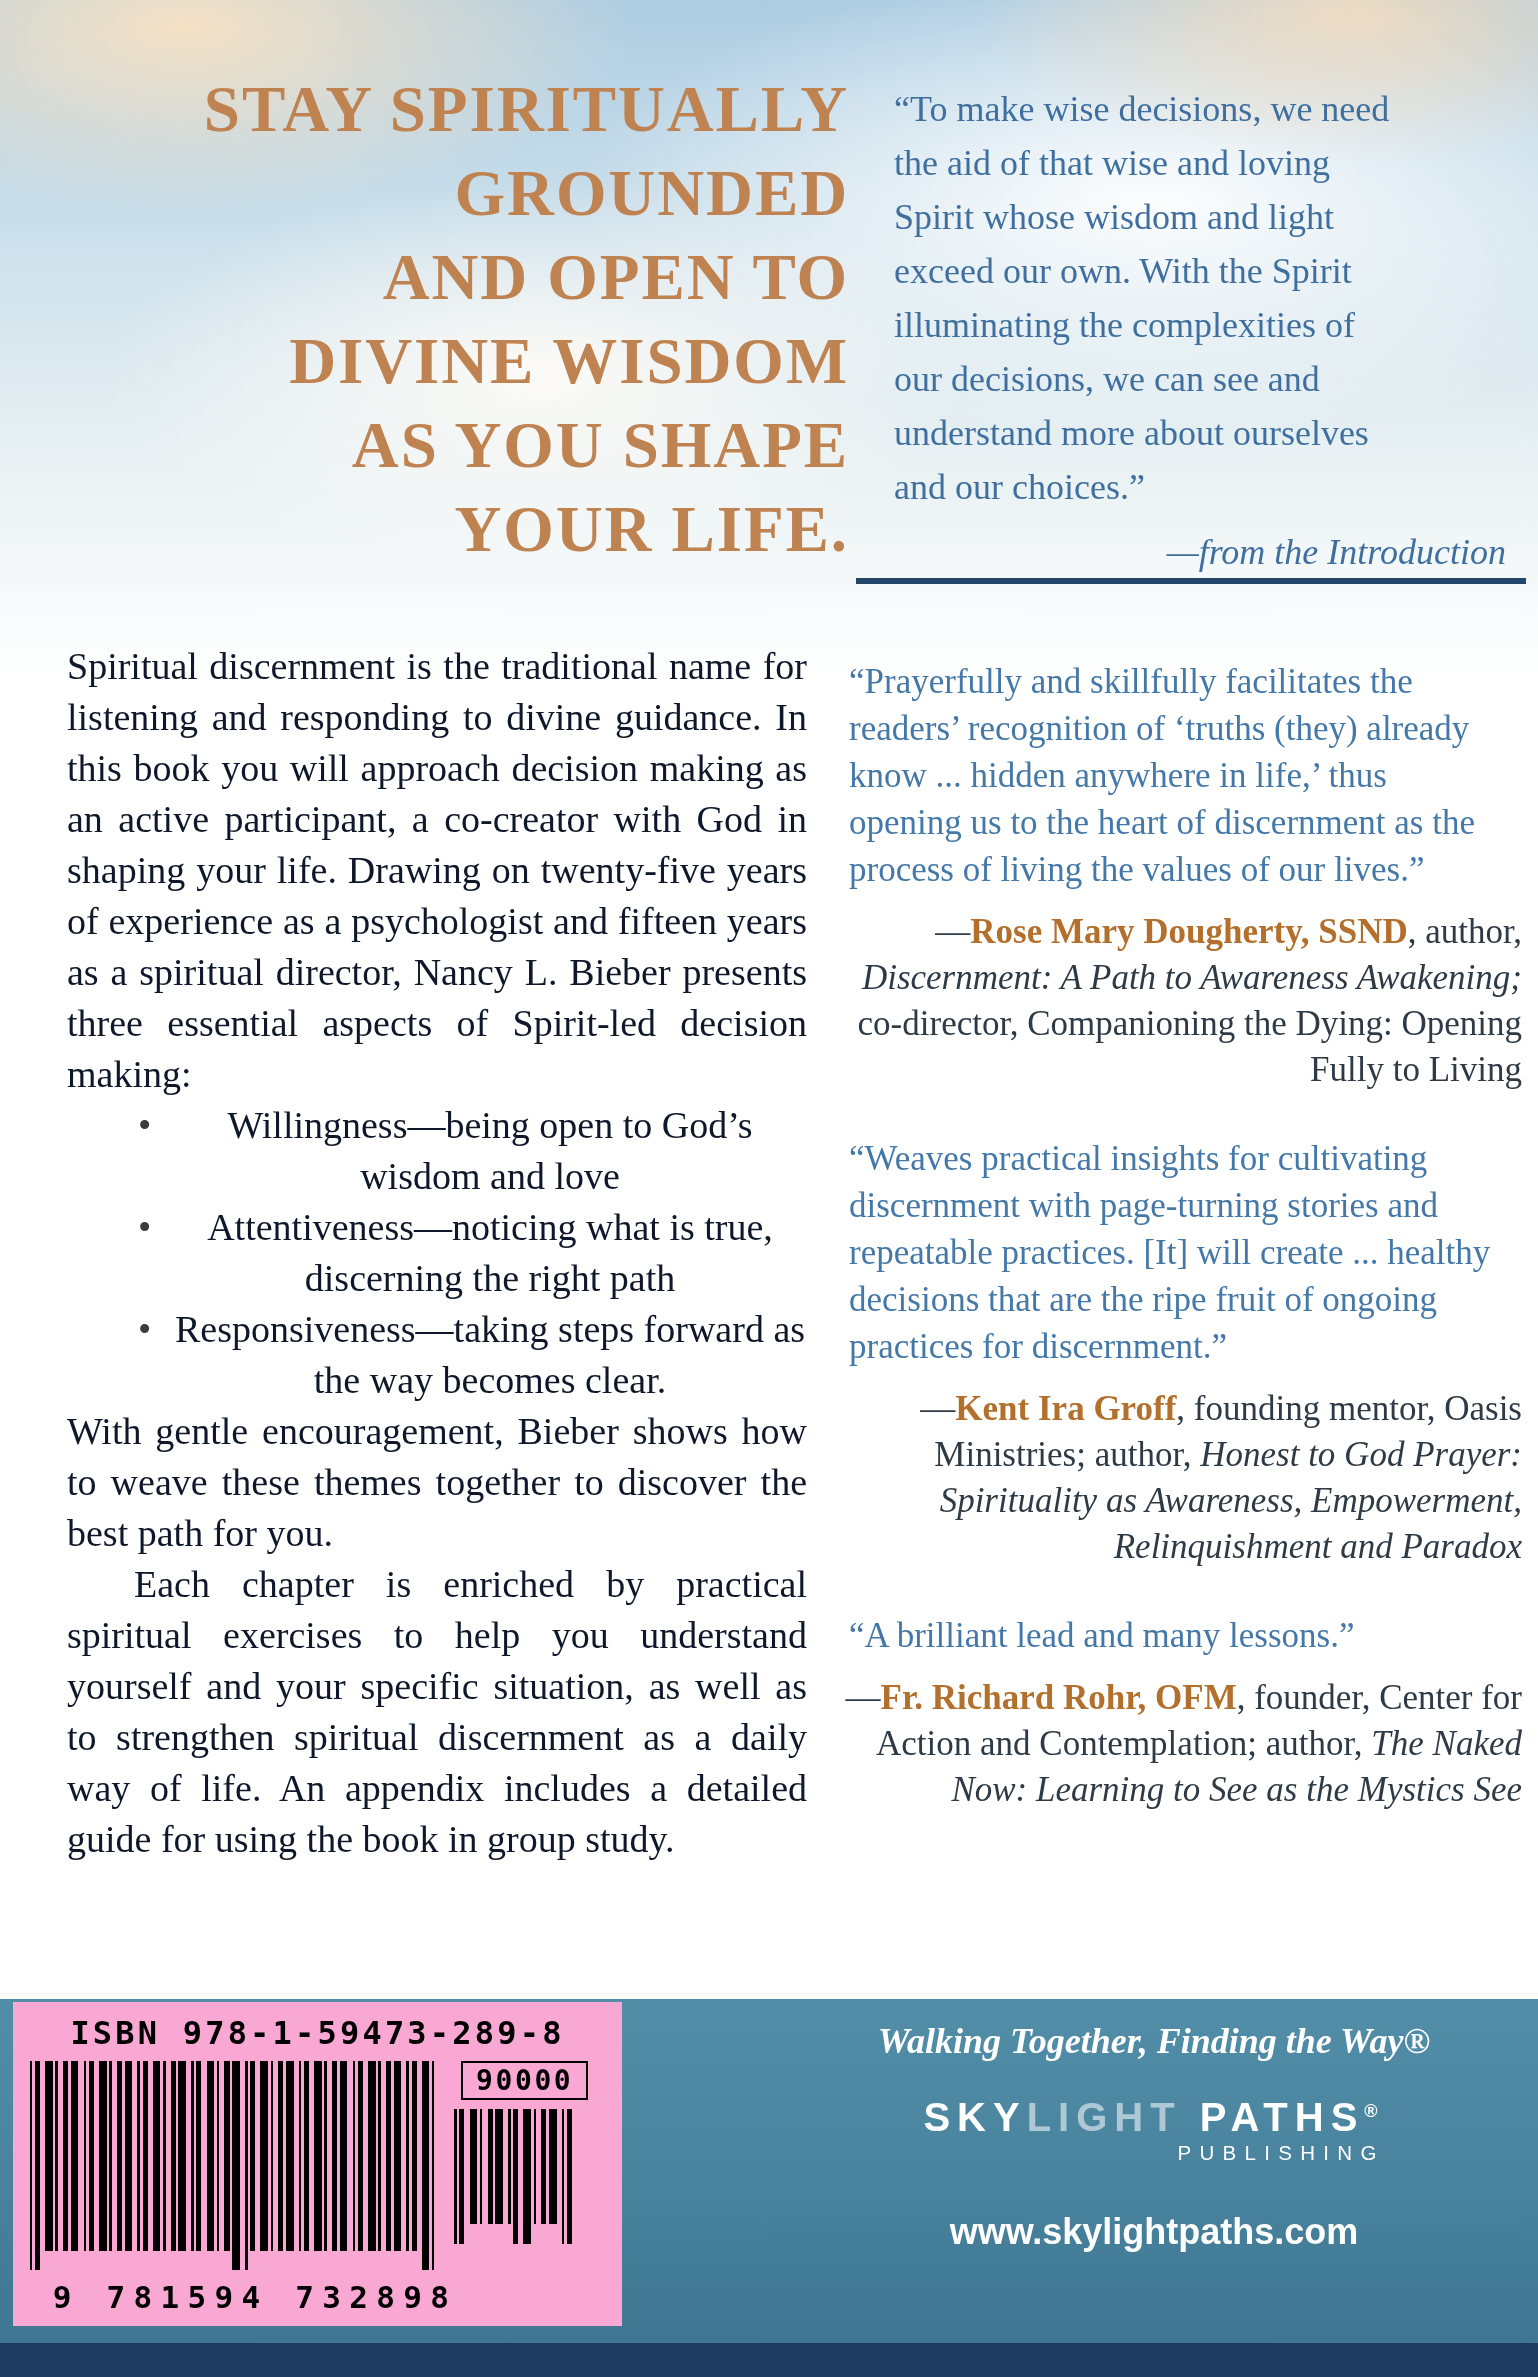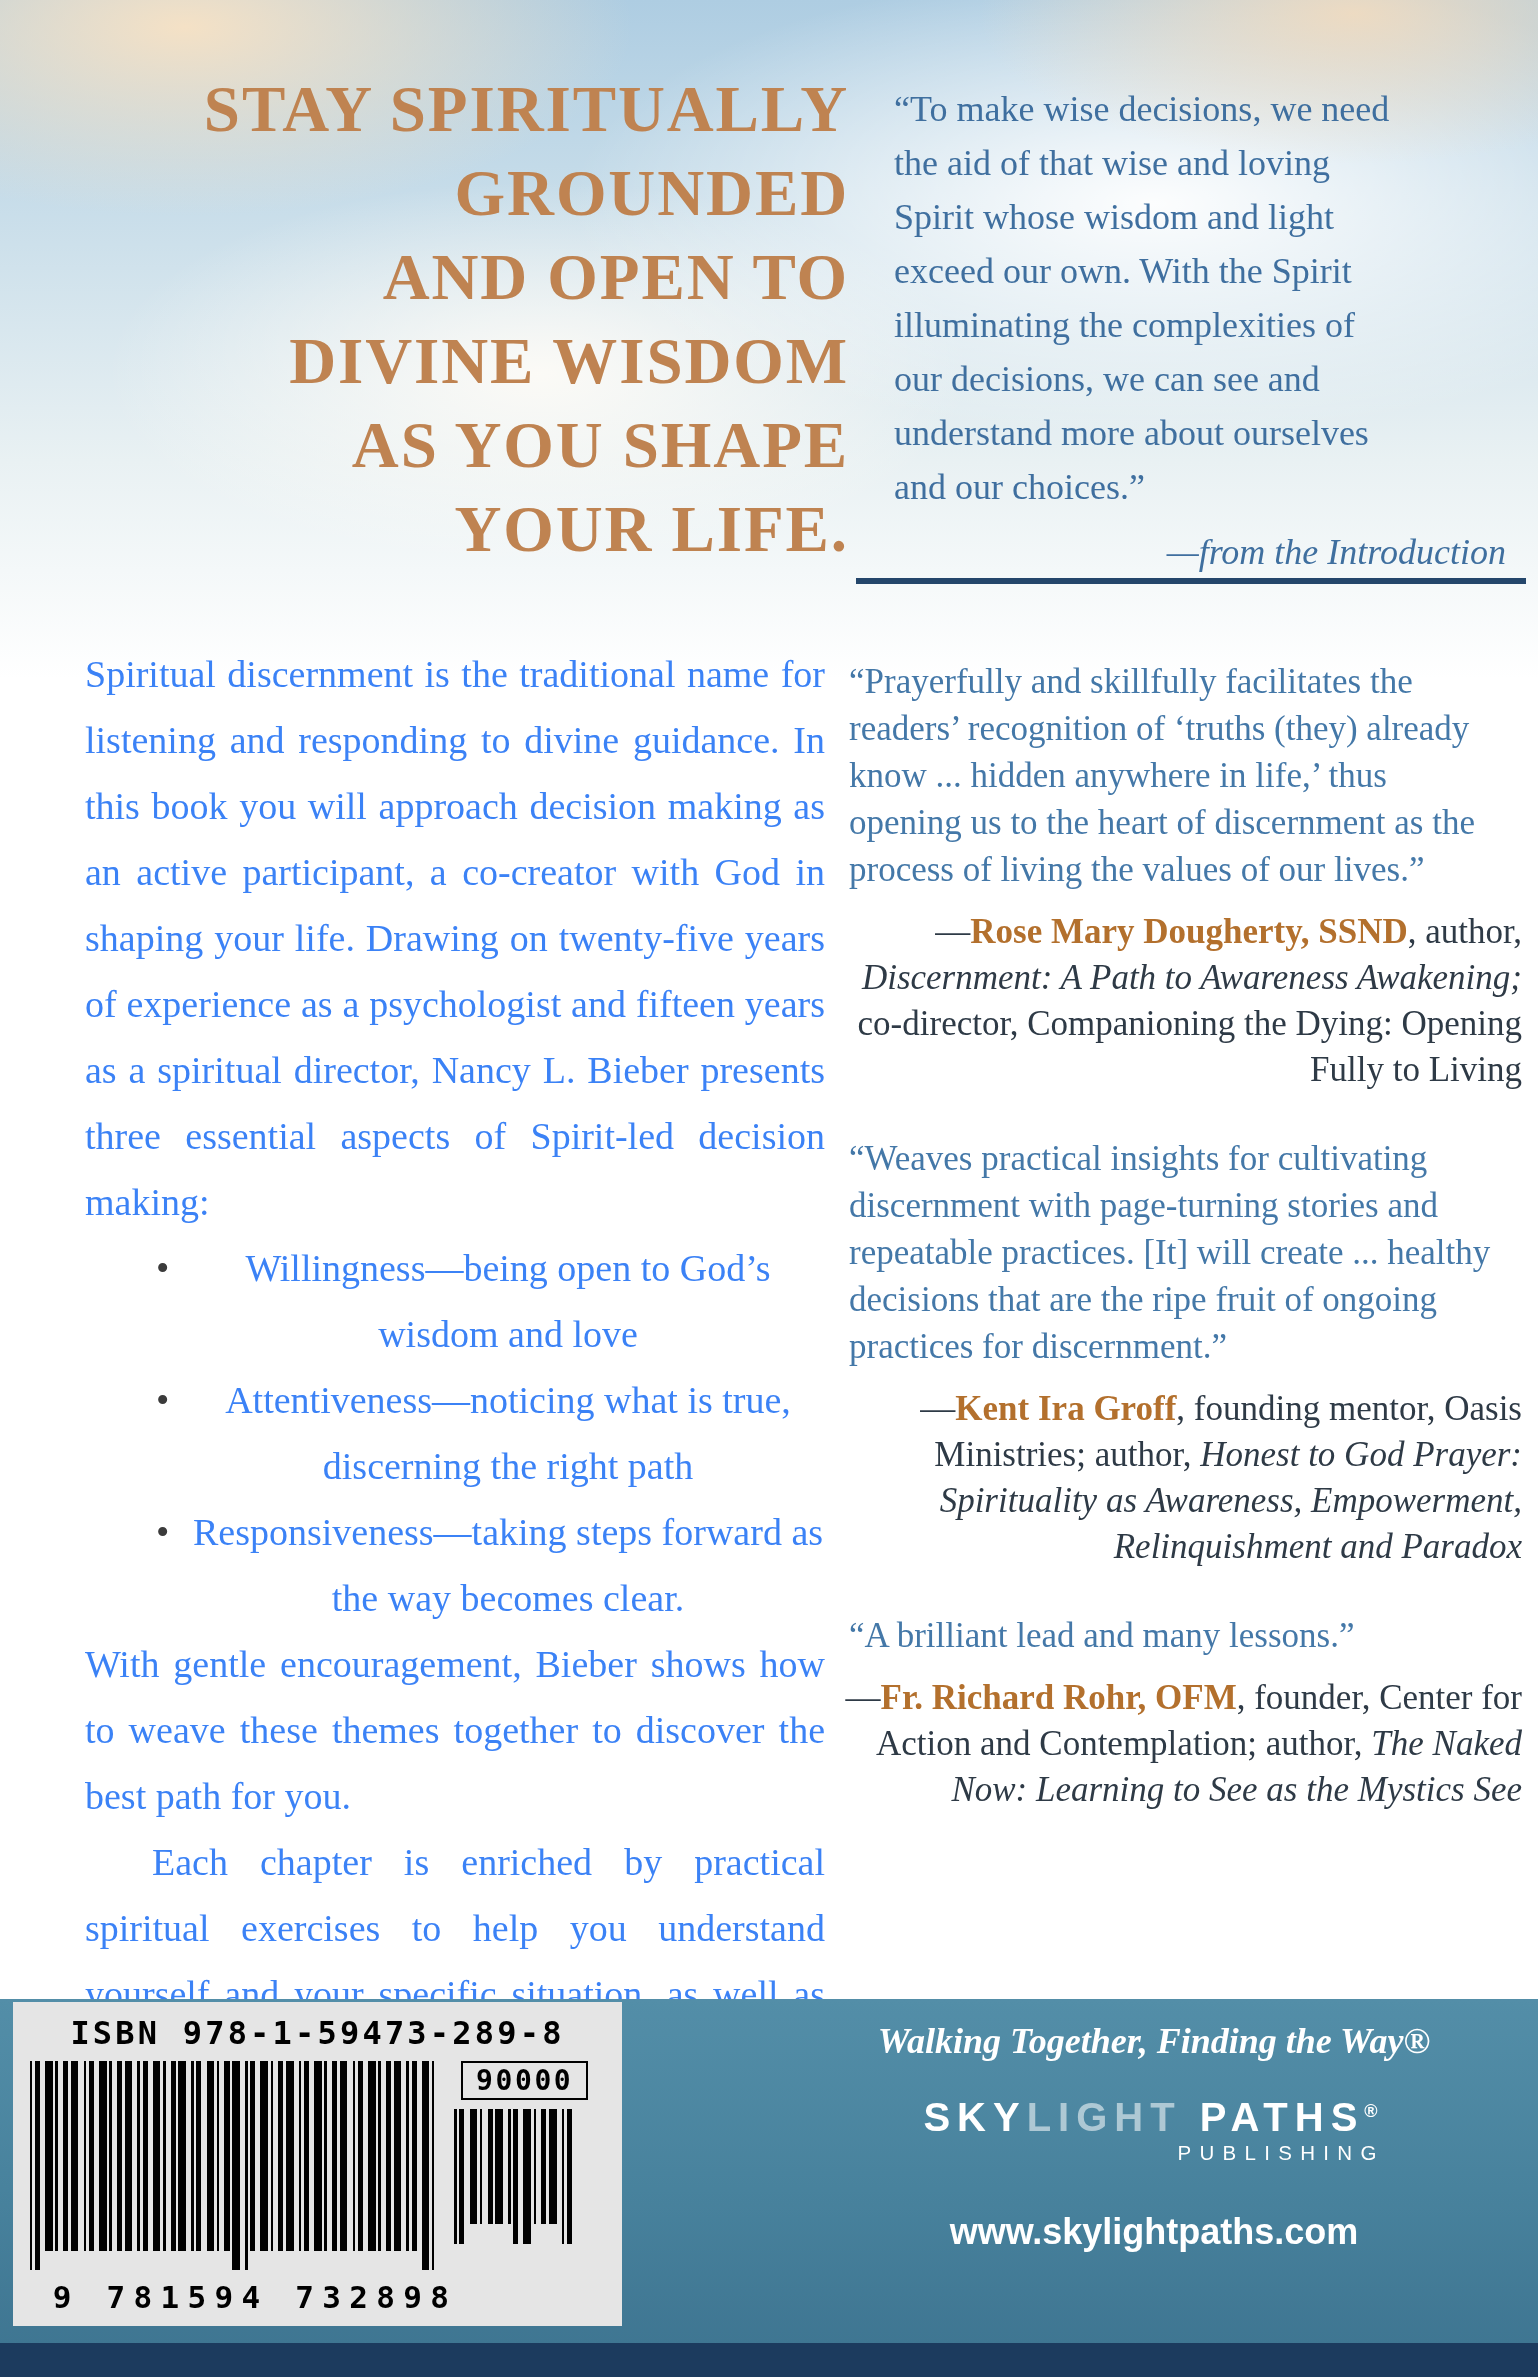--- a/index.html
+++ b/index.html
@@ -21,22 +21,22 @@
     text-align:right;color:#bf8351;font-size:65px;line-height:84px;
     font-weight:600;letter-spacing:1.9px;}
 
   
   .intro-quote{position:absolute;left:894px;top:82px;width:612px;color:#3f6f9f;}
   .intro-text{margin:0;font-size:36px;line-height:54px;}
   .intro-attr{margin:16.7px 0 0 0;text-align:right;font-style:italic;font-size:36px;}
   .rule{position:absolute;left:856px;top:578px;width:670px;height:5.8px;background:#24466b;}
 
   
-  .left-col{position:absolute;left:85px;top:641px;width:740px;
-    color:#3b82f6;font-size:38px;line-height:66px;text-align:justify;}
+  .left-col{position:absolute;left:67px;top:641px;width:740px;
+    color:#0f172a;font-size:38px;line-height:51px;text-align:justify;}
   .left-col p{margin:0;}
   .left-col p.indent{text-indent:67px;}
   .bullets{margin:0;padding:0;list-style:none;}
   .bullets li{position:relative;padding-left:106px;text-align:center;}
   .bullets li::before{content:"\2022";position:absolute;left:71px;color:#3b3b3b;}
 
   
   .right-col{position:absolute;left:833px;top:642px;width:689px;}
   .review{margin-bottom:42px;}
   .review-quote{margin:16px;color:#4478a8;font-size:35px;line-height:47px;}
@@ -44,21 +44,21 @@
   .seg-name{color:#b3702d;font-weight:bold;}
   .seg-italic{font-style:italic;}
   .seg-plain{}
 
   
   .footer{position:absolute;left:0;top:1999px;width:1538px;height:344px;
     background:linear-gradient(180deg,#538ea8 0%, #47819c 60%, #3f7692 100%);}
   .navy-strip{position:absolute;left:0;top:2343px;width:1538px;height:35px;background:#1c3b5e;}
 
   .barcode-box{position:absolute;left:13px;top:2002px;width:609px;height:324px;
-    background:#e5e5e5;box-sizing:border-box;padding:11.5px 16.7px 6.4px 16.7px;}
+    background:#f9a8d4;box-sizing:border-box;padding:11.5px 16.7px 6.4px 16.7px;}
   .isbn{text-align:center;font-family:"DejaVu Sans Mono",monospace;font-weight:bold;
     font-size:32px;letter-spacing:3.2px;color:#000;}
   .barcode-row{display:flex;margin-top:9px;height:215px;}
   .main-bars{width:404px;display:flex;align-items:flex-start;overflow:hidden;}
   .bar{background:#000;flex:none;}
   .addon{width:154px;margin-left:14px;display:flex;flex-direction:column;align-items:center;}
   .price-box{border:2.6px solid #000;font-family:"DejaVu Sans Mono",monospace;font-weight:bold;
     font-size:28px;letter-spacing:2.6px;padding:1.3px 13px;color:#000;}
   .addon-bars{margin-top:9px;display:flex;align-items:flex-start;overflow:hidden;width:141px;}
   .digits{margin-top:3.8px;font-family:"DejaVu Sans Mono",monospace;font-weight:bold;

